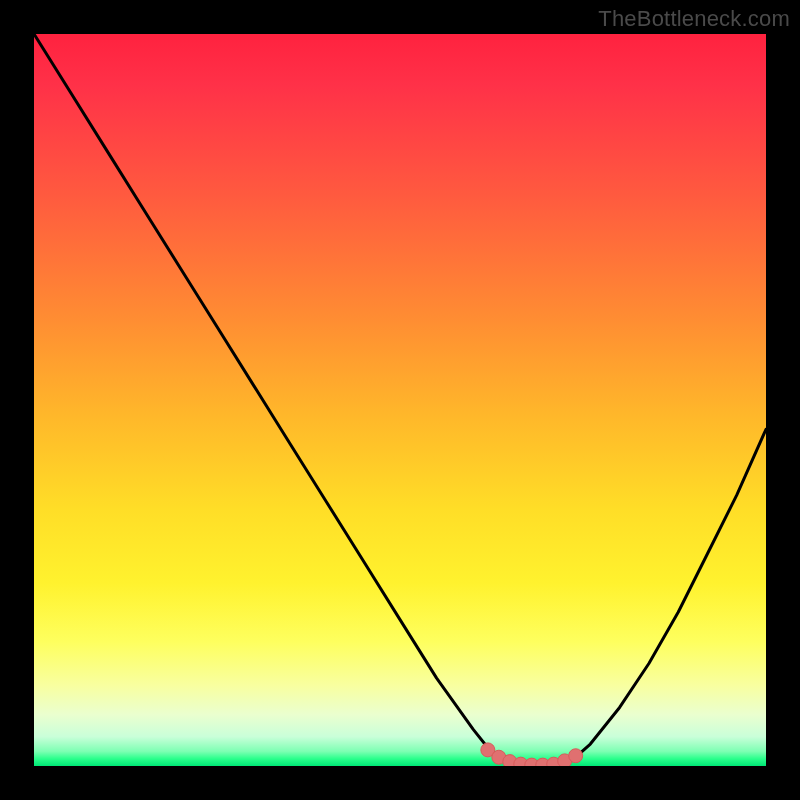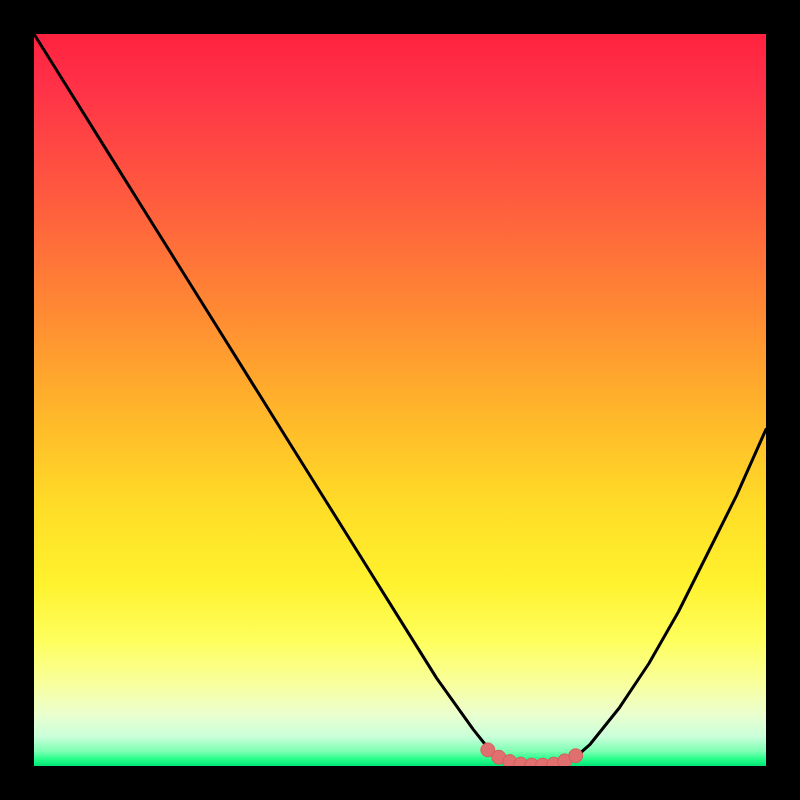--- a/index.html
+++ b/index.html
@@ -56,20 +56,21 @@
     color: #4a4a4a;
     font-size: 22px;
     letter-spacing: 0.2px;
     user-select: none;
   }
 </style>
 </head>
 <body>
 
 <div class="frame">
+  <div class="watermark">TheBottleneck.com</div>
 
   <div class="plot-area">
     <svg viewBox="0 0 732 732" preserveAspectRatio="none">
       <path id="curve-path" fill="none" stroke-width="3" stroke-linecap="round" stroke-linejoin="round" d="M0.00 0.00 L36.60 58.56 L73.20 117.12 L109.80 175.68 L146.40 234.24 L183.00 292.80 L219.60 351.36 L256.20 409.92 L292.80 468.48 L329.40 527.04 L366.00 585.60 L402.60 644.16 L439.20 695.40 L453.84 713.70 L468.48 724.68 L483.12 729.80 L497.76 731.27 L512.40 731.27 L527.04 729.80 L541.68 723.22 L556.32 710.04 L585.60 673.44 L614.88 629.52 L644.16 578.28 L673.44 519.72 L702.72 461.16 L732.00 395.28" stroke="#000000"></path>
       <g id="marker-group">
           <circle cx="453.84" cy="715.90" r="7" fill="#e07070" stroke="#d85a5a" stroke-width="1"></circle>
           <circle cx="464.82" cy="723.22" r="7" fill="#e07070" stroke="#d85a5a" stroke-width="1"></circle>
           <circle cx="475.80" cy="727.61" r="7" fill="#e07070" stroke="#d85a5a" stroke-width="1"></circle>
           <circle cx="486.78" cy="730.17" r="7" fill="#e07070" stroke="#d85a5a" stroke-width="1"></circle>
           <circle cx="497.76" cy="731.12" r="7" fill="#e07070" stroke="#d85a5a" stroke-width="1"></circle>

